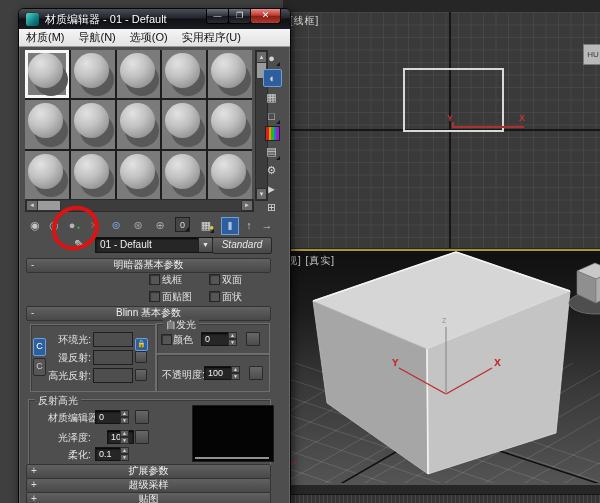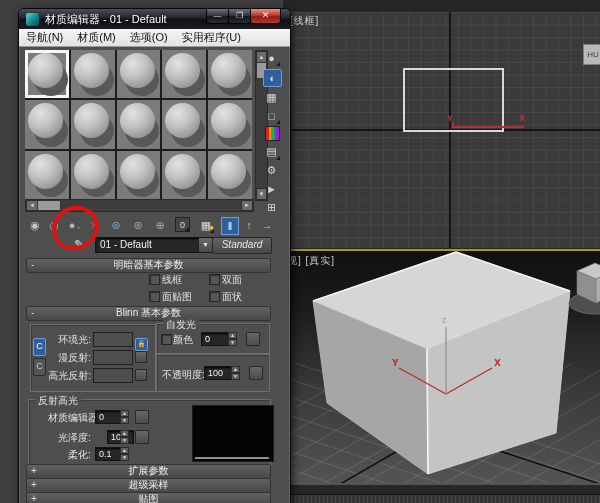--- a/index.html
+++ b/index.html
@@ -203,22 +203,22 @@
 
   <div id="win">
     <div id="titlebar">
       <div id="app-icon"></div>
       <div id="title-text">材质编辑器 - 01 - Default</div>
       <div class="win-btn" id="btn-min">—</div>
       <div class="win-btn" id="btn-max">❐</div>
       <div class="win-btn" id="btn-close">✕</div>
     </div>
     <div id="menubar">
+        <span class="menu-item">材质(M)</span>
         <span class="menu-item">导航(N)</span>
-        <span class="menu-item">材质(M)</span>
         <span class="menu-item">选项(O)</span>
         <span class="menu-item">实用程序(U)</span>
       </div>
 
     <div id="samples">
         <div class="slot selected">
           <div class="sh"></div>
           <div class="sp"></div>
         </div>
         <div class="slot">

